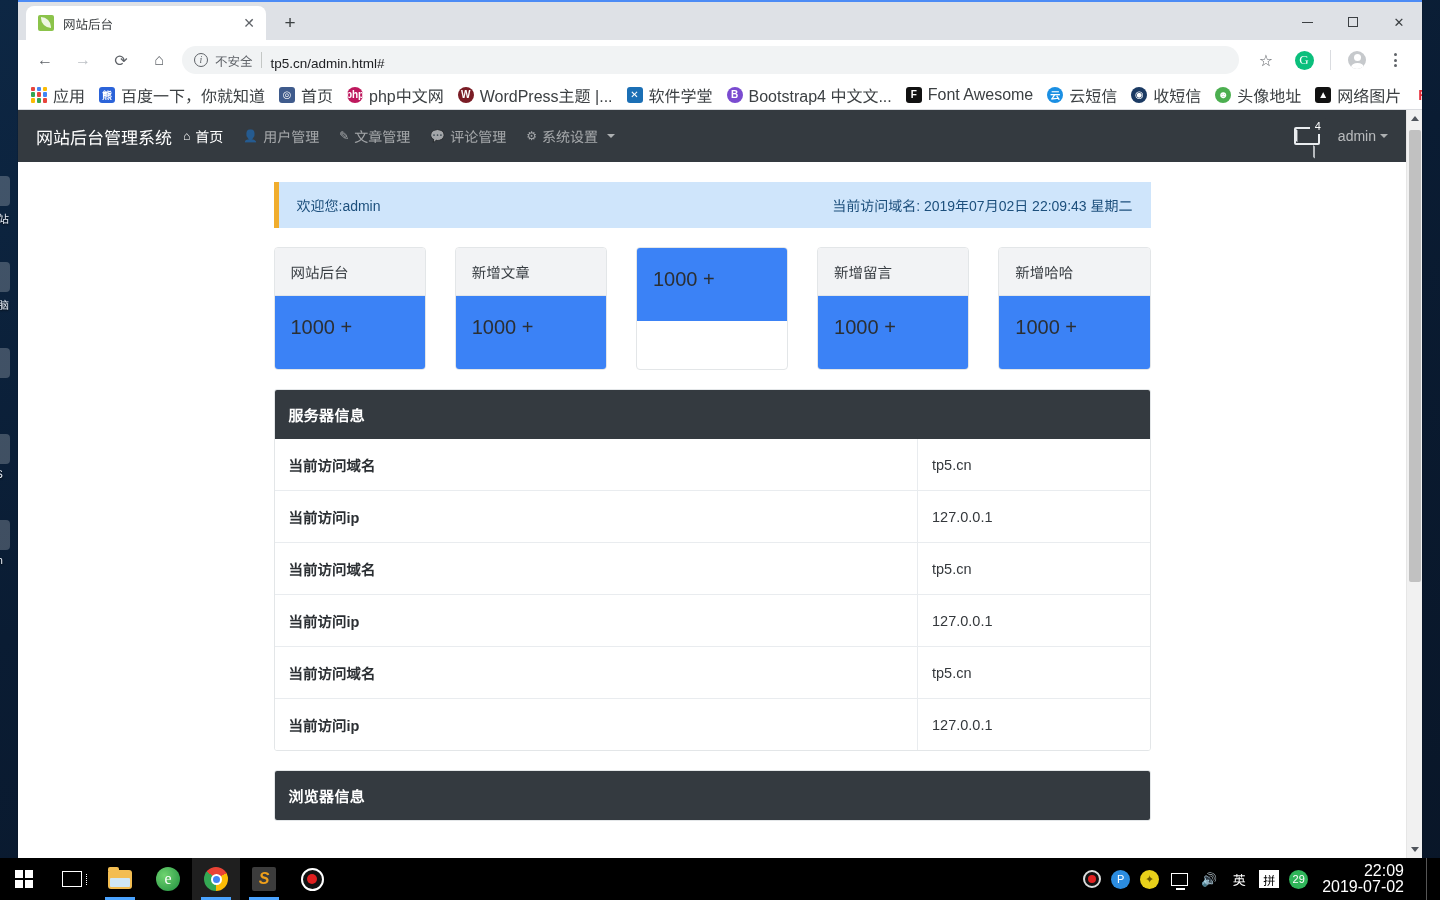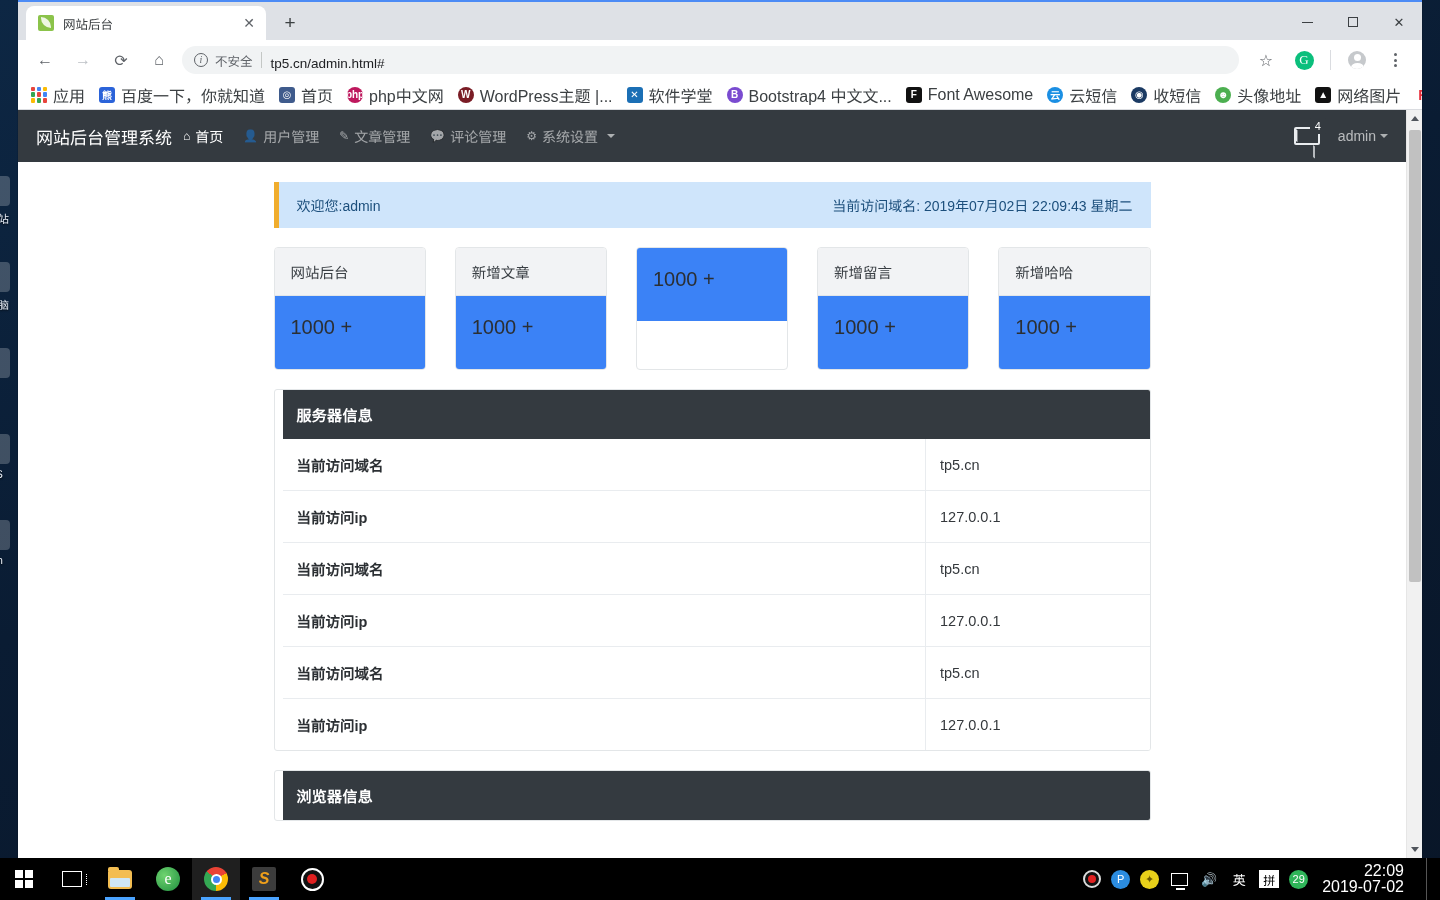--- a/index.html
+++ b/index.html
@@ -235,21 +235,21 @@
     flex: 1 1 0; background: #fff;
     border: 1px solid #e3e6e8; border-radius: 4px; overflow: hidden;
   }
   .card-head {
     background: #f2f3f5; border-bottom: 1px solid #e3e6e8;
     padding: 13px 16px; font-size: 14.5px; color: #3a3f44;
   }
   .card-body { padding: 20px 16px 30px; background: #3b82f6; }
   .card-num { font-size: 20px; color: #2b2f33; }
 
-  .panel { margin-top: 19px; border: 1px solid #e3e6e8; border-radius: 3px; overflow: hidden; padding-left: 8px; }
+  .panel { margin-top: 19px; border: 1px solid #e3e6e8; border-radius: 3px; overflow: hidden; }
   .panel-head {
     background: #343a40; color: #fff;
     padding: 14px 14px; font-size: 15px; font-weight: bold;
     letter-spacing: .3px;
   }
   .tbl { width: 100%; border-collapse: collapse; background: #fff; }
   .tbl td {
     border-top: 1px solid #e9ecef;
     padding: 15px 14px; font-size: 14.5px; color: #2b2f33;
     vertical-align: middle;

